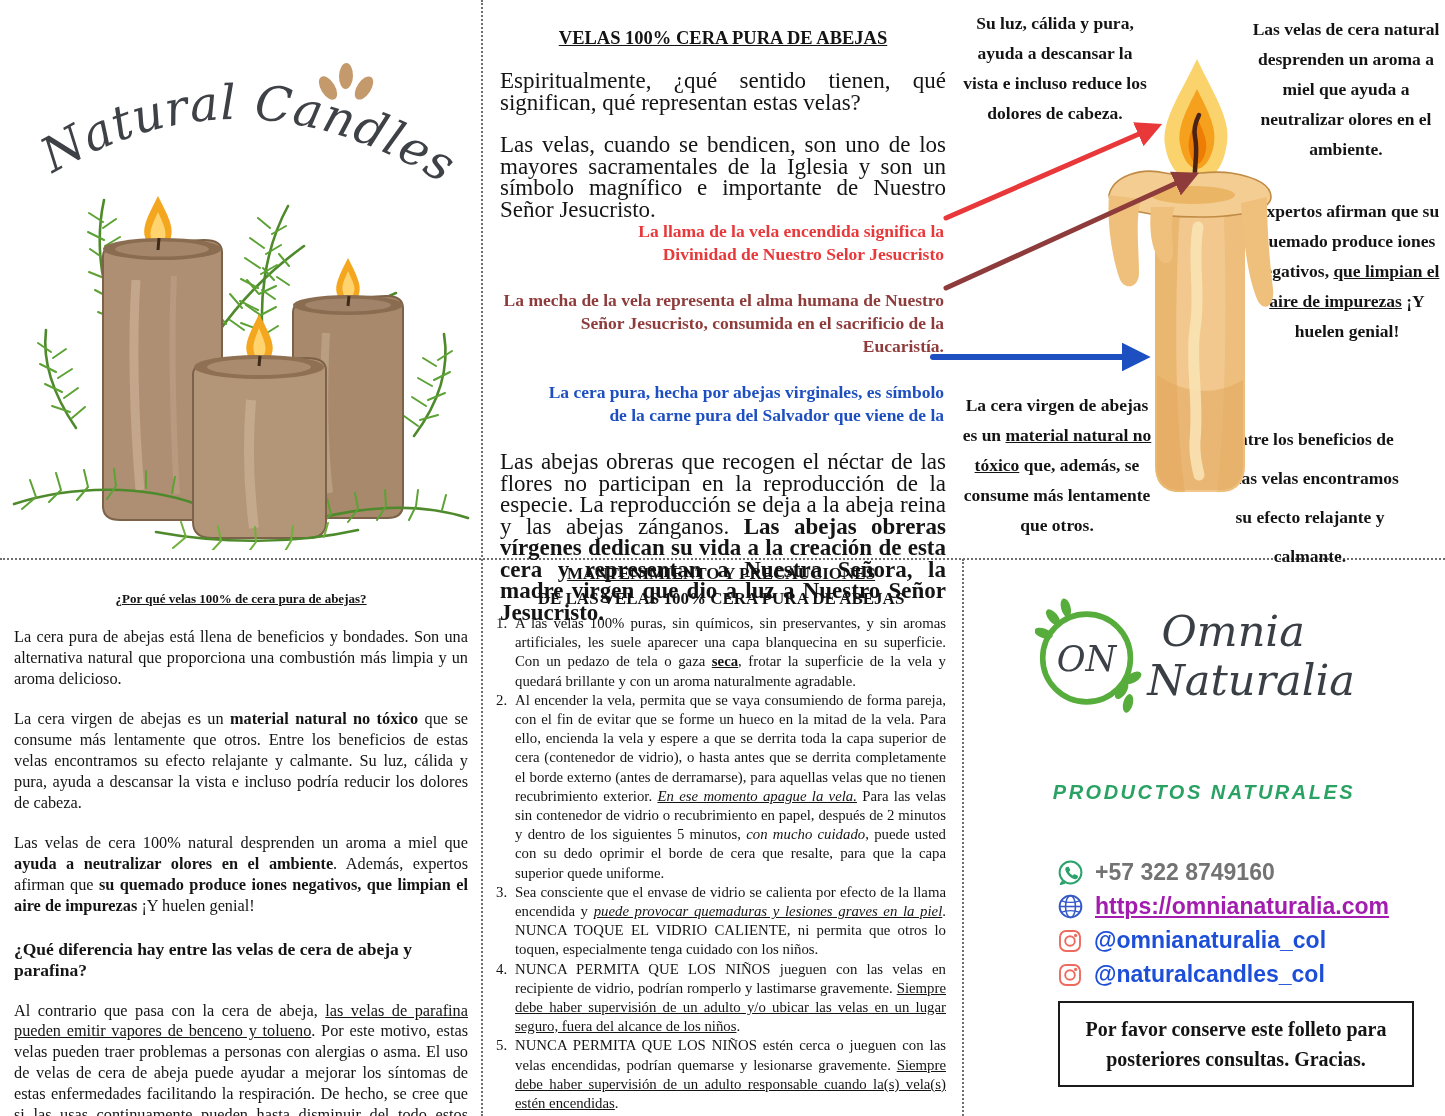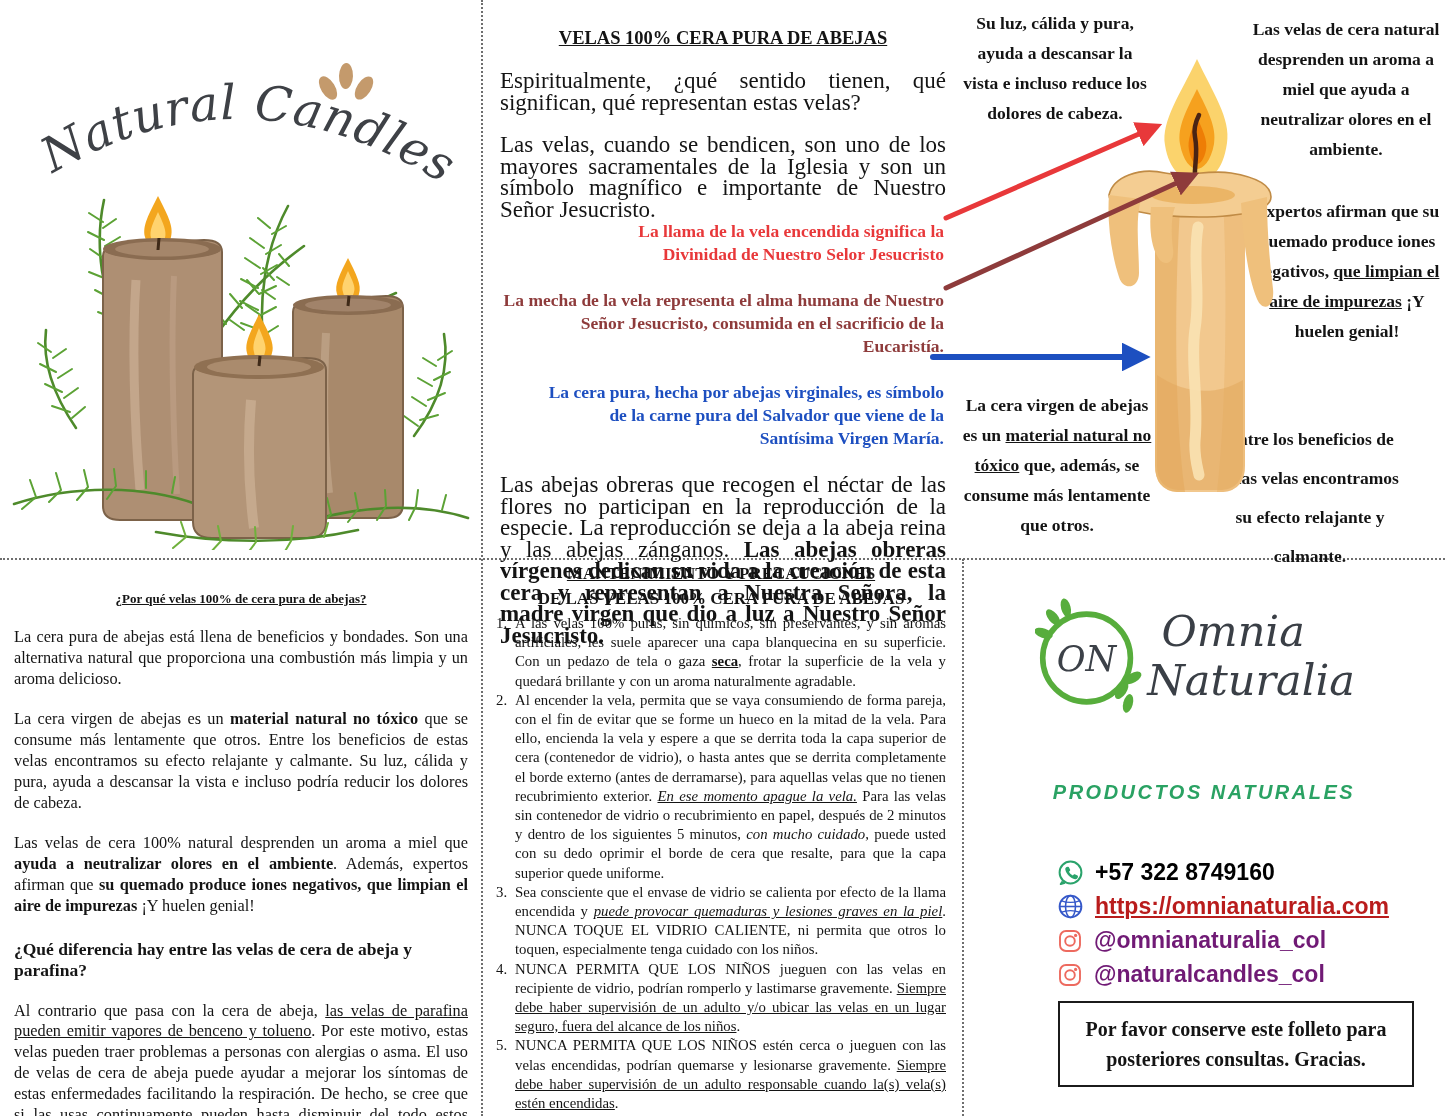--- a/index.html
+++ b/index.html
@@ -52,24 +52,24 @@
 
   
   .p-br{left:963px;top:559px;width:482px;height:557px;}
   .tagline{position:absolute;left:0;top:222px;width:100%;text-align:center;
            font-family:"Liberation Sans",sans-serif;font-weight:bold;font-style:italic;
            font-size:20px;letter-spacing:2.5px;color:#2AA263;}
   .contacts{position:absolute;left:94px;top:300px;}
   .crow{display:flex;align-items:center;gap:11px;margin-bottom:7px;
         font-family:"Liberation Sans",sans-serif;font-weight:bold;font-size:23px;}
   .crow .cic{flex:0 0 auto;}
-  .crow.green{color:#000000;}
-  .crow.url{color:#b91c1c;}
+  .crow.green{color:#737373;}
+  .crow.url{color:#a21caf;}
   .crow.url .ctxt{text-decoration:underline;}
-  .crow.coral{color:#701a75;}
+  .crow.coral{color:#1d4ed8;}
   .notebox{position:absolute;left:95px;top:442px;width:336px;border:2.5px solid #1b1b1b;
            padding:11px 8px;text-align:center;font-weight:bold;font-size:20px;line-height:30px;}
 
   .overlay{position:absolute;left:0;top:0;pointer-events:none;}
   .absvg{position:absolute;}
 </style>
 </head>
 <body>
 
 <div class="page">
@@ -169,21 +169,20 @@
       <span>La llama de la vela encendida significa la</span>
       <span>Divinidad de Nuestro Selor Jesucristo</span>
     </p>
     <p class="ann maroon">
       <span>La mecha de la vela representa el alma humana de Nuestro</span>
       <span>Señor Jesucristo, consumida en el sacrificio de la Eucaristía.</span>
     </p>
     <p class="ann blue">
       <span>La cera pura, hecha por abejas virginales, es símbolo</span>
       <span>de la carne pura del Salvador que viene de la</span>
-      <span>Santísima Virgen María.</span>
     </p>
     <p class="just" style="margin-top:24px;">
       <span>Las abejas obreras que recogen el néctar de las flores no participan en la reproducción de la especie. La reproducción se deja a la abeja reina y las abejas zánganos. </span><span class="b">Las abejas obreras vírgenes dedican su vida a la creación de esta cera y representan a Nuestra Señora, la madre virgen que dio a luz a Nuestro Señor Jesucristo.</span>
     </p>
   </section>
 
   <div class="trblock tb-luz">Su luz, cálida y pura, ayuda a descansar la vista e incluso reduce los dolores de cabeza.</div>
   <div class="trblock tb-aroma">Las velas de cera natural desprenden un aroma a miel que ayuda a neutralizar olores en el ambiente.</div>
   <div class="trblock tb-exp">
     <span>Expertos afirman que su quemado produce iones negativos, </span><span class="u">que limpian el aire de impurezas</span><span> ¡Y huelen genial!</span>

